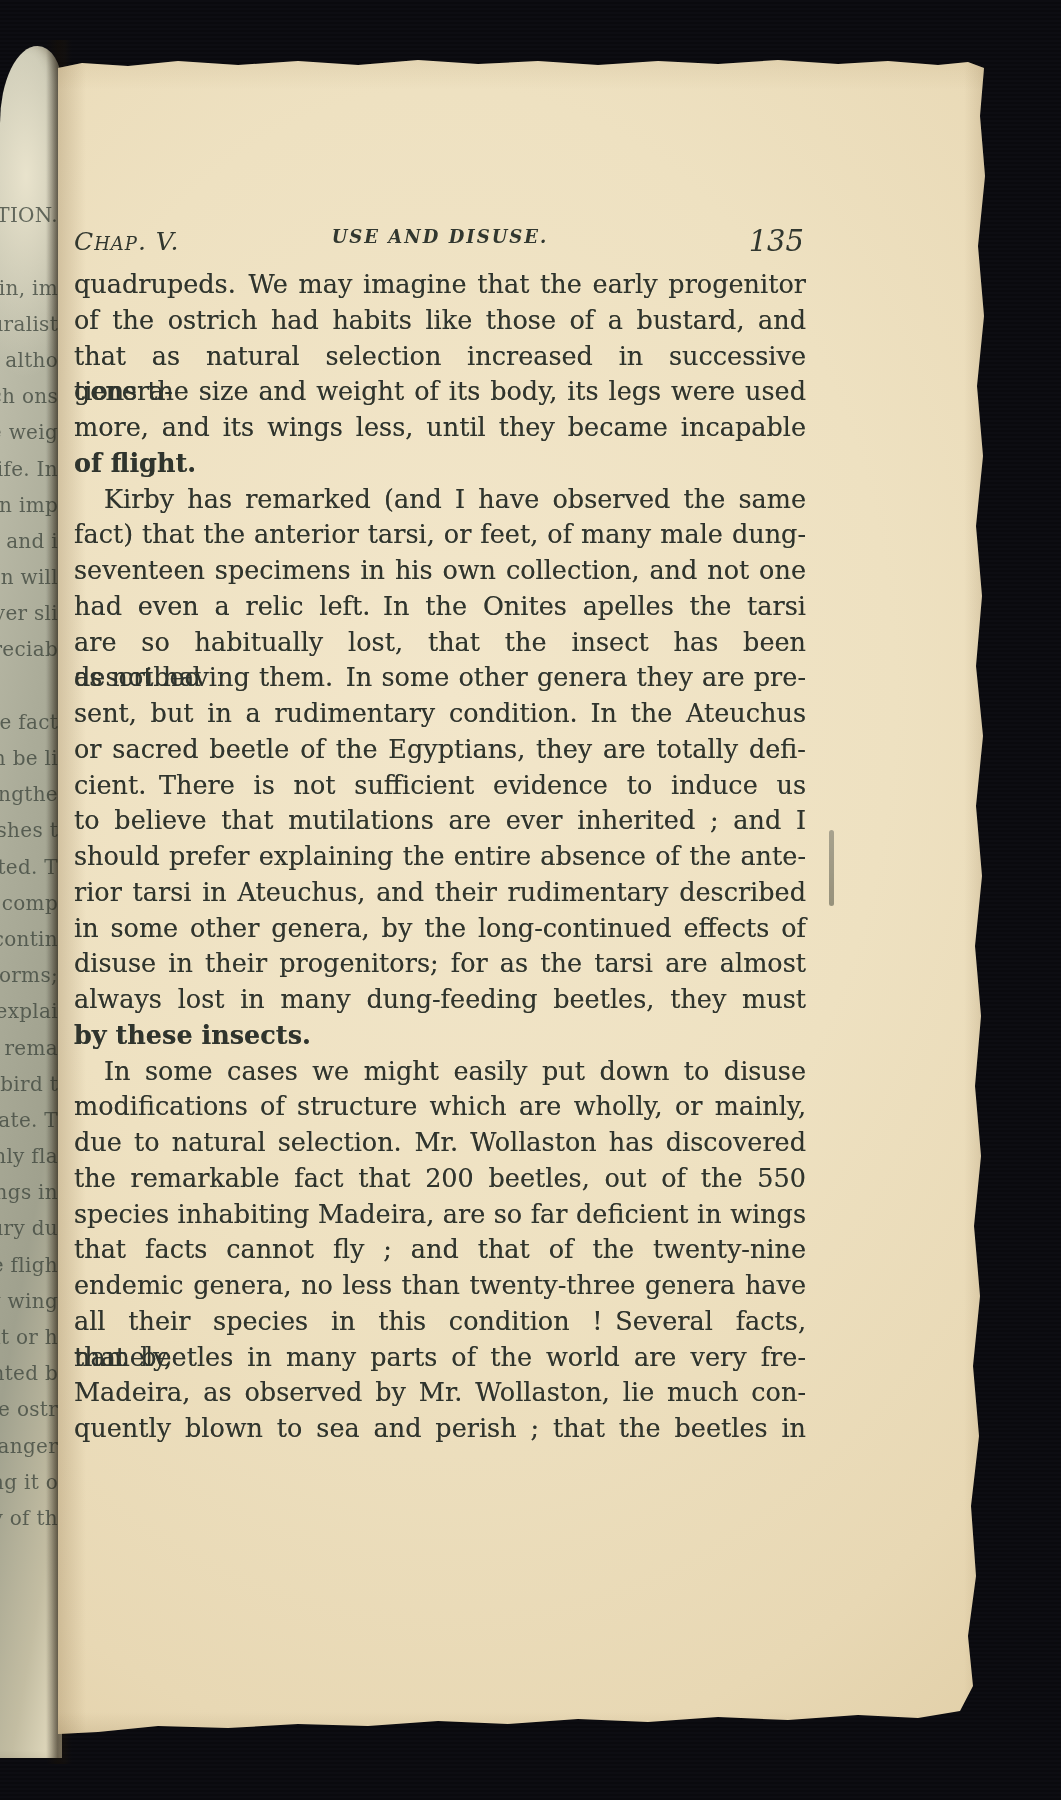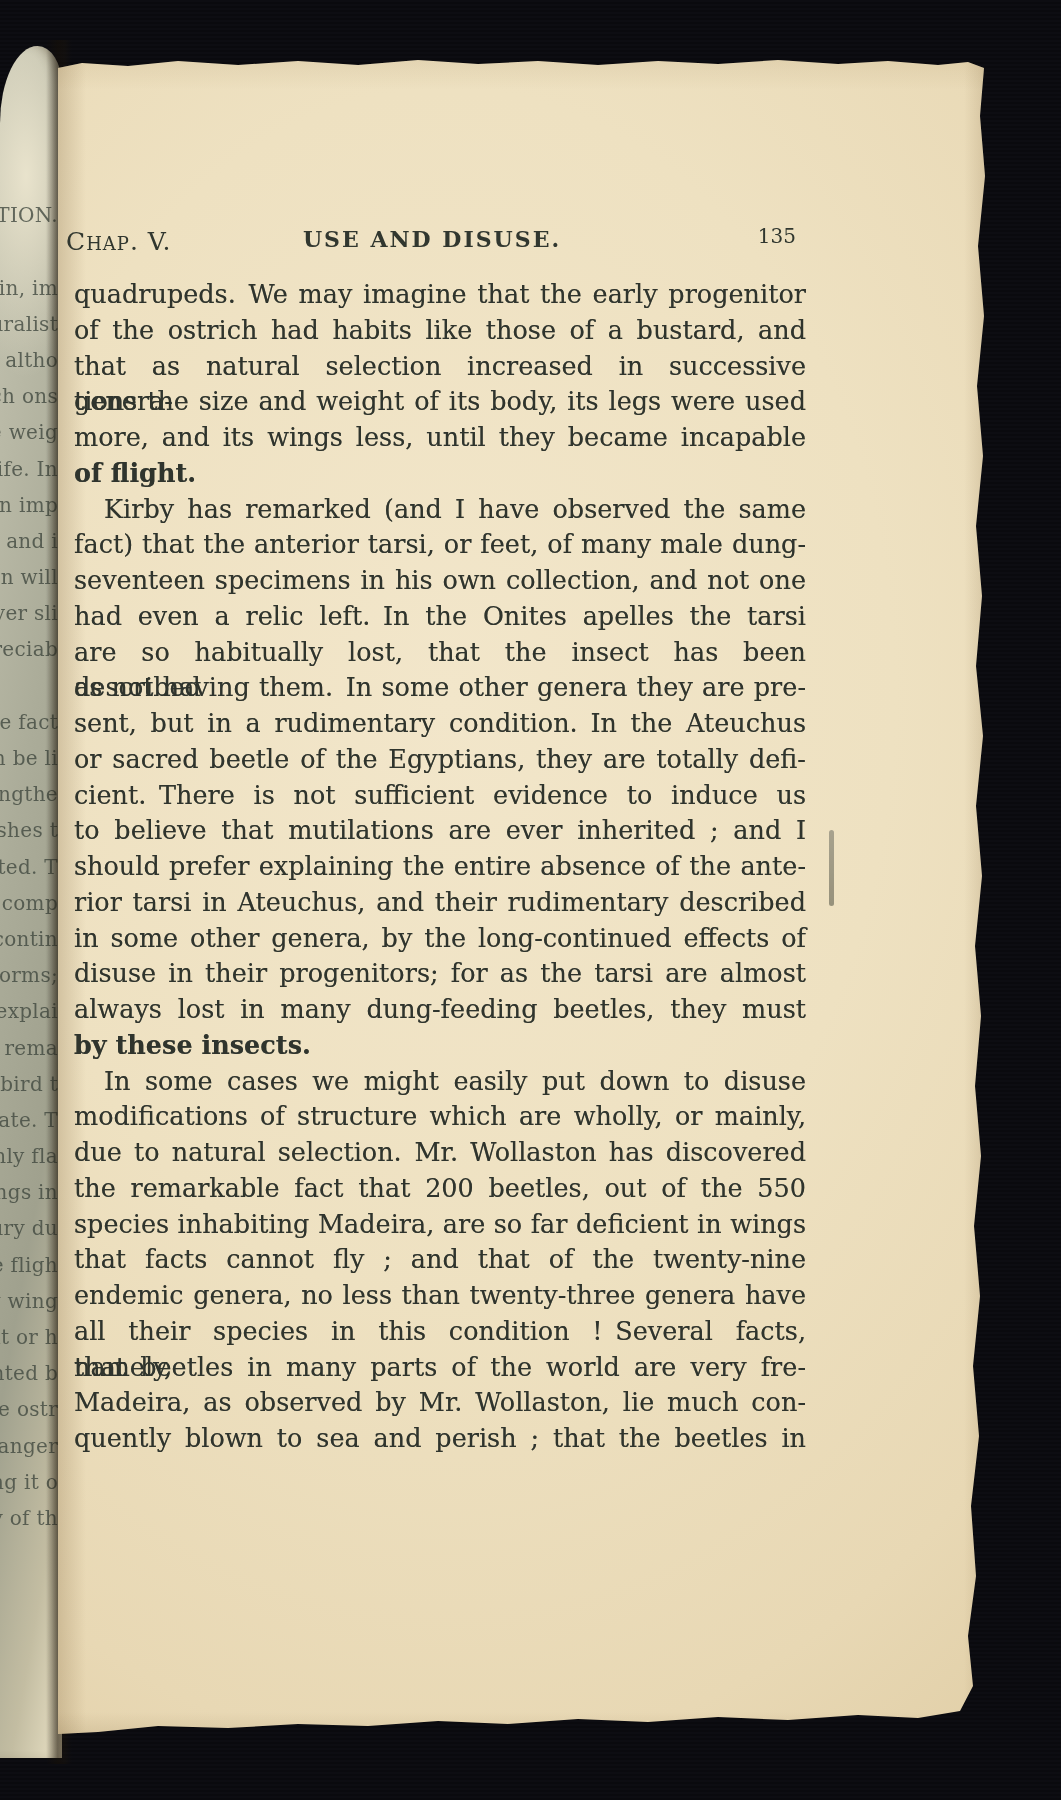--- a/index.html
+++ b/index.html
@@ -36,27 +36,27 @@
   }
   #page::before{
     content:"";position:absolute;inset:0;pointer-events:none;
     background:
       linear-gradient(90deg, rgba(101,72,31,.20) 0px, rgba(101,72,31,0) 28px),
       linear-gradient(270deg, rgba(101,72,31,.16) 0px, rgba(101,72,31,0) 22px),
       linear-gradient(0deg, rgba(101,72,31,.15) 0px, rgba(101,72,31,0) 30px),
       linear-gradient(180deg, rgba(120,90,40,.10) 0px, rgba(120,90,40,0) 34px);
   }
   
-  #header{position:absolute;left:8px;top:168px;width:732px;height:36px;color:#31372f;}
+  #header{position:absolute;left:16px;top:168px;width:732px;height:36px;color:#31372f;font-style:italic;}
   #chap{position:absolute;left:0;top:3px;font-variant:small-caps;font-size:25px;letter-spacing:1px;}
-  #title{position:absolute;left:50%;top:2px;transform:translateX(-50%);font-size:22px;font-weight:bold;letter-spacing:2px;white-space:nowrap;}
-  #pagenum{position:absolute;right:2px;top:0;font-size:20px;}
+  #title{position:absolute;left:50%;top:2px;transform:translateX(-50%);font-size:18px;font-weight:bold;letter-spacing:2px;white-space:nowrap;}
+  #pagenum{position:absolute;right:2px;top:0;font-size:29px;}
   
   #bodytext{
-    position:absolute;left:16px;top:221px;width:732px;
+    position:absolute;left:16px;top:211px;width:732px;
     font-size:25.5px;line-height:35.75px;color:#2f342d;
     text-shadow:0 0 .5px rgba(47,52,45,.55);
   }
   .bline{height:35.75px;text-align:justify;text-align-last:justify;overflow:visible;white-space:nowrap;}
   .bline.j{white-space:normal;}
   .bline.end{text-align-last:left;white-space:normal;font-weight:bold;}
   .bline.ind{text-indent:30px;white-space:normal;}
   
   #mark{
     position:absolute;left:771px;top:774px;width:5px;height:76px;

